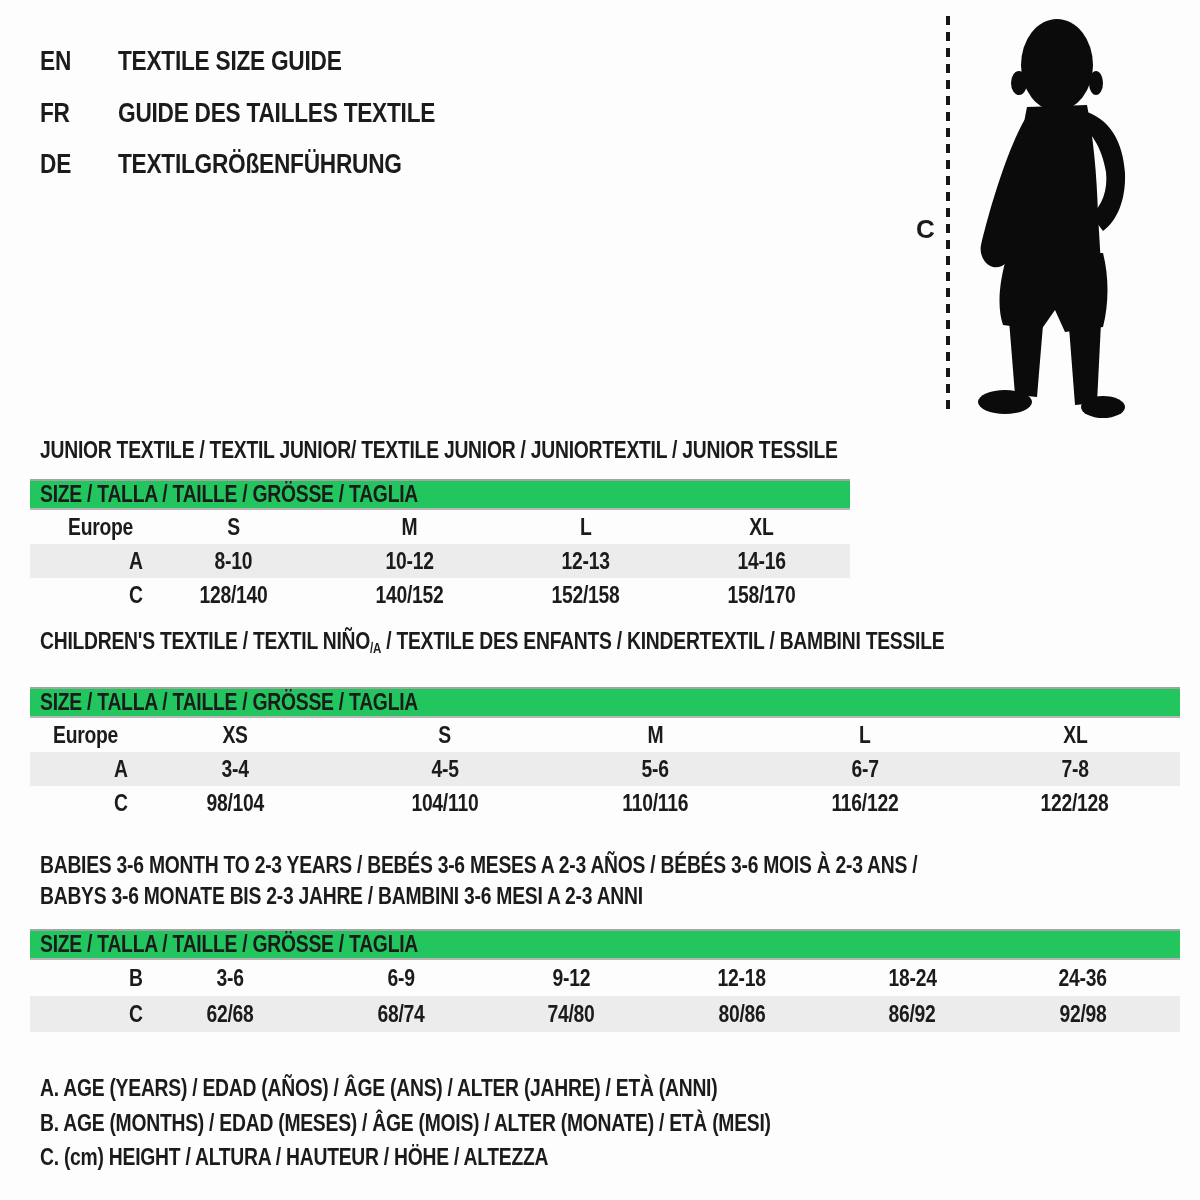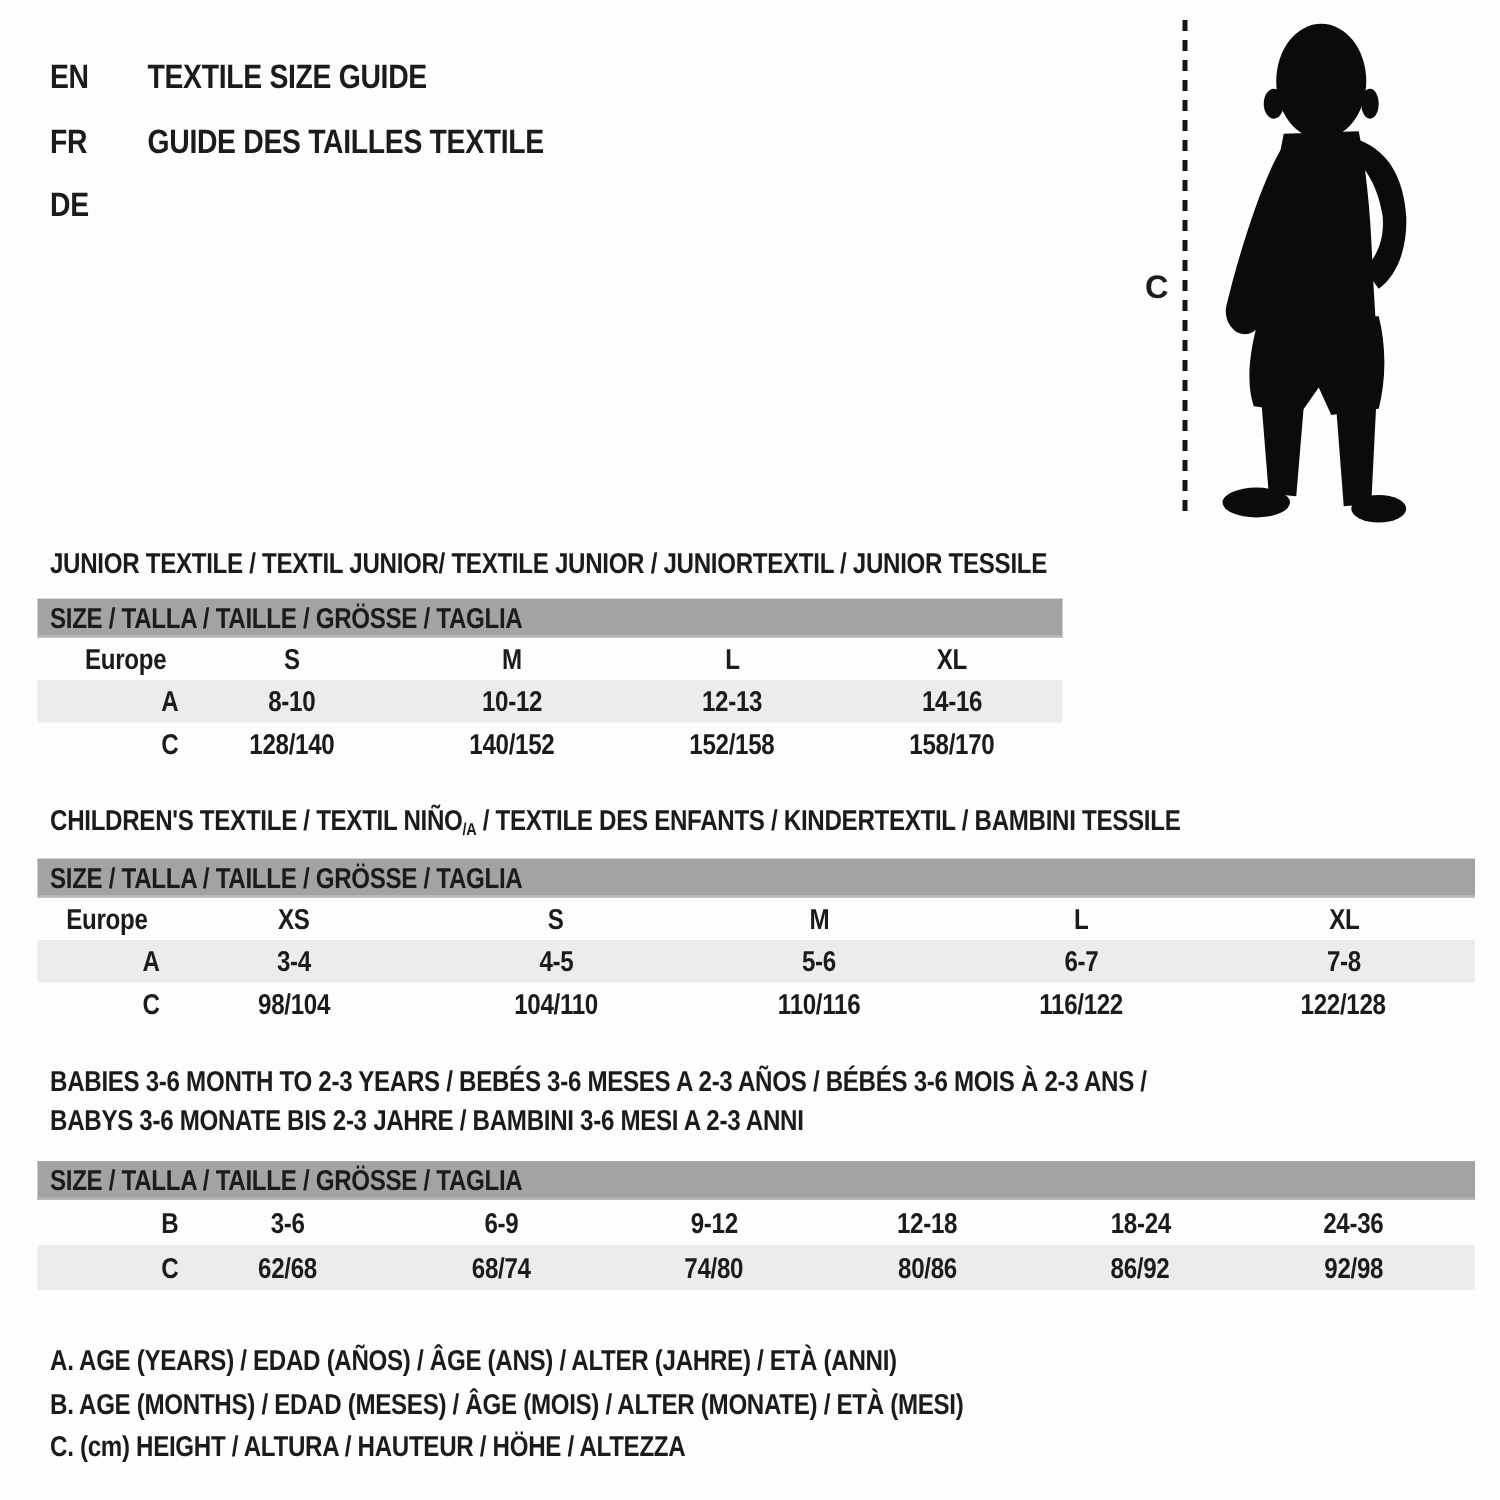--- a/index.html
+++ b/index.html
@@ -28,21 +28,21 @@
     background:repeating-linear-gradient(to bottom,#161616 0 9px, transparent 9px 16px);
   }
   .measure-label { position:absolute; left:916px; top:214px; font-weight:bold; font-size:26px; }
   .figure-svg { position:absolute; left:963px; top:15px; }
   
   .section-title { position:absolute; left:40px; font-weight:bold; font-size:23px; line-height:31px; }
   .sub-small { font-size:0.6em; vertical-align:-0.28em; }
   
   .size-table { position:absolute; left:30px; }
   .size-bar {
-    height:31px; background:#a3a3a3;
+    height:31px; background:#22c55e;
     border-top:2px solid #a4a4a4; border-bottom:2px solid #b6b6b6;
     display:flex; align-items:flex-start; padding-left:10px;
     font-weight:bold; font-size:23px;
   }
   .trow { display:grid; align-items:center; font-weight:bold; font-size:23px; height:34px; }
   .trow.tall { height:36px; }
   .trow.shade { background:#ececec; }
   .cell { display:flex; justify-content:center; align-items:center; }
   .cell .cond { transform-origin:center center; }
   .cell.left { justify-content:flex-end; padding-left:10px; }
@@ -61,20 +61,21 @@
   <div class="lang-row">
     <span class="lang-code"><span class="cond">EN</span></span>
     <span><span class="cond">TEXTILE SIZE GUIDE</span></span>
   </div>
   <div class="lang-row">
     <span class="lang-code"><span class="cond">FR</span></span>
     <span><span class="cond">GUIDE DES TAILLES TEXTILE</span></span>
   </div>
   <div class="lang-row">
     <span class="lang-code"><span class="cond">DE</span></span>
+    <span><span class="cond">TEXTILGRÖßENFÜHRUNG</span></span>
   </div>
 </div>
 
 <div class="measure-line"></div>
 <div class="measure-label">C</div>
 <svg class="figure-svg" width="175" height="405" viewBox="0 0 175 405" fill="#0b0b0b" xmlns="http://www.w3.org/2000/svg">
   <ellipse cx="94" cy="50" rx="36" ry="46"></ellipse>
   <ellipse cx="56" cy="68" rx="8" ry="12"></ellipse>
   <ellipse cx="133" cy="68" rx="7" ry="12"></ellipse>
   <path d="M 64 92 L 124 90 C 130 120 134 160 135 200 L 138 250 L 46 252 C 50 195 56 130 64 92 Z"></path>
@@ -140,21 +141,21 @@
       </span>
     <span class="cell">
         <span class="cond">152/158</span>
       </span>
     <span class="cell">
         <span class="cond">158/170</span>
       </span>
   </div>
 </div>
 
-<div class="section-title" style="top:641px;text-decoration:underline;">
+<div class="section-title" style="top:626px;text-decoration:underline;">
   <span class="cond"><span>CHILDREN'S TEXTILE / TEXTIL NIÑO</span><span class="sub-small">/A</span><span> / TEXTILE DES ENFANTS / KINDERTEXTIL / BAMBINI TESSILE</span></span>
 </div>
 <div class="size-table" style="top:687px; width:1150px;">
   <div class="size-bar">
     <span class="cond">SIZE / TALLA / TAILLE / GRÖSSE / TAGLIA</span>
   </div>
   <div class="trow cols-child">
     <span class="cell left">
         <span class="cond">Europe</span>
       </span>

